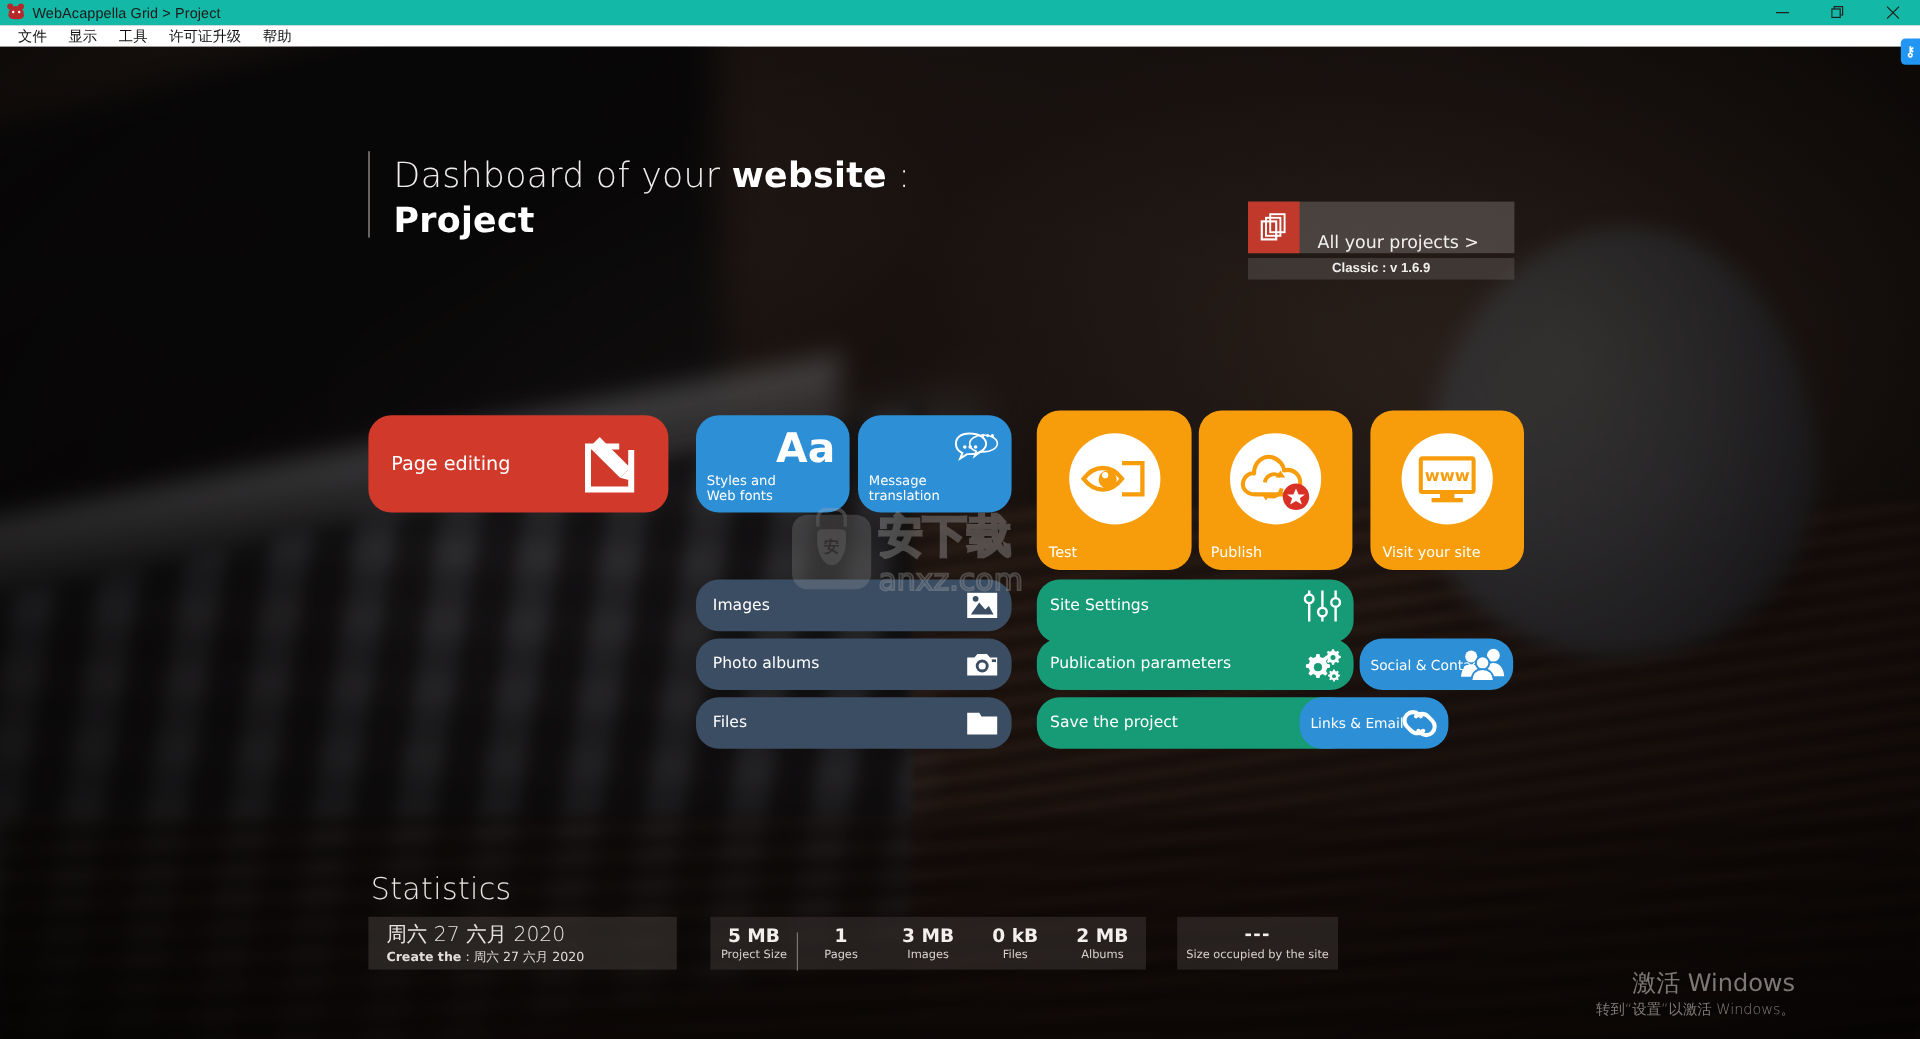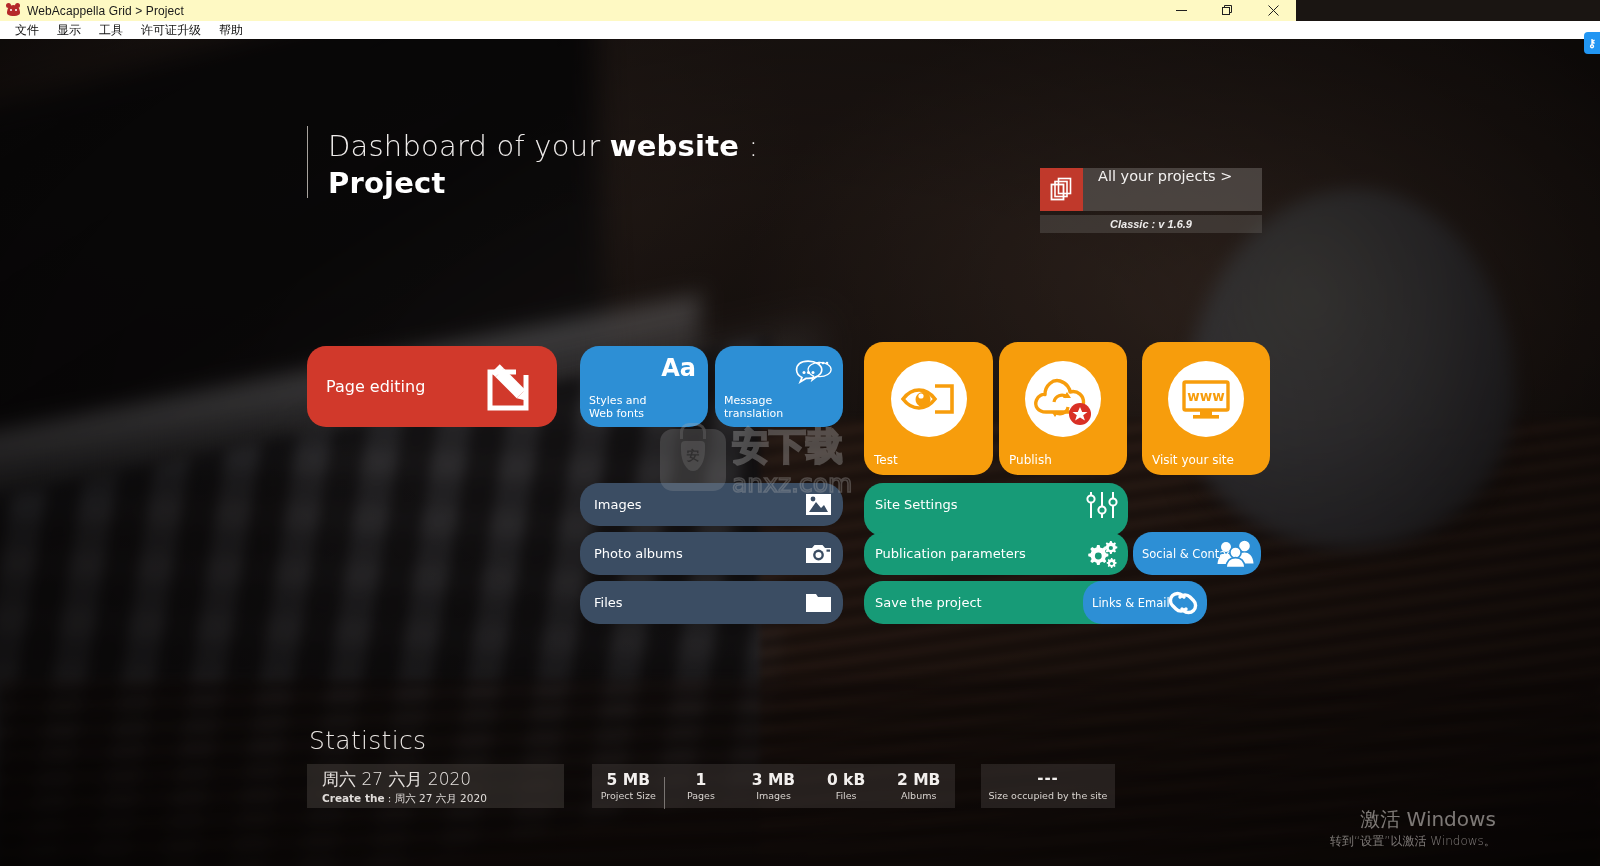--- a/index.html
+++ b/index.html
@@ -5,22 +5,22 @@
   * { box-sizing: border-box; margin: 0; padding: 0; }
   html, body {
     width: 1600px; height: 866px;
     overflow: hidden;
     font-family: "Liberation Sans", sans-serif;
     background: #1a1512;
   }
 
   
   .titlebar {
-    position: absolute; top: 0; left: 0; width: 1296px; height: 21px;
-    background: #fef9c3;
+    position: absolute; top: 0; left: 0; width: 1600px; height: 21px;
+    background: #14b8a6;
     display: flex; align-items: center; text-align: right;
   }
   .tb-logo {
     width: 15px; height: 15px; margin-left: 6px; margin-right: 6px;
     position: relative; flex: none;
   }
   .tb-logo .blob {
     position: absolute; left: 1px; top: 2px; width: 13px; height: 11px;
     background: #b5292a;
     border-radius: 55% 55% 45% 45% / 70% 70% 30% 30%;
@@ -153,55 +153,55 @@
     font-size: 29px; line-height: 30px; font-weight: 300;
     letter-spacing: .2px; padding-top: 5px;
   }
   .header-text .strong { font-weight: 700; color: #fff; }
   .header-text .line2 { display: block; margin-top: 7px; font-weight: 700; color: #fff; }
 
   
   .projects-btn {
     position: absolute; left: 1040px; top: 129px; width: 222px; height: 43px;
     background: rgba(108,102,98,0.55);
-    display: flex; align-items: flex-start;
+    display: flex; align-items: flex-end;
   }
   .projects-ico {
     width: 43px; height: 43px; background: #c0392b; flex: none;
     display: flex; align-items: center; justify-content: center;
   }
   .projects-label {
     color: #f3f1f0; font-size: 14.5px; font-weight: 400; margin-left: 15px;
     font-family: "DejaVu Sans", sans-serif;
   }
   .version-bar {
     position: absolute; left: 1040px; top: 176px; width: 222px; height: 18px;
     background: rgba(96,90,87,0.45);
     display: flex; align-items: center; justify-content: center;
   }
-  .version-bar span { color: #f0eeed; font-size: 11px; font-weight: bold; font-style: italic; }
+  .version-bar span { color: #f0eeed; font-size: 11px; font-weight: bold; }
 
   
   .tile { position: absolute; overflow: hidden; border-radius: 19px; }
   .tile .lbl {
     position: absolute; color: #fff; font-family: "DejaVu Sans", sans-serif;
   }
 
   
   #tile-page-editing {
     left: 307px; top: 307px; width: 250px; height: 81px; background: #d1392b;
   }
   #tile-page-editing .lbl { left: 19px; top: 31px; font-size: 16px; }
   #tile-page-editing .ico { position: absolute; right: 17px; top: 12px; }
 
   
   #tile-styles { left: 580px; top: 307px; width: 128px; height: 81px; background: #2d8fd5; }
   #tile-styles .aa {
     position: absolute; right: 12px; top: 8px; color: #fff;
-    font-size: 24px; font-weight: bold; font-family: "DejaVu Sans", sans-serif;
+    font-size: 34px; font-weight: bold; font-family: "DejaVu Sans", sans-serif;
   }
   #tile-styles .lbl { left: 9px; bottom: 7px; font-size: 11px; line-height: 13px; }
 
   
   #tile-translation { left: 715px; top: 307px; width: 128px; height: 81px; background: #2d8fd5; }
   #tile-translation .ico { position: absolute; right: 9px; top: 9px; }
   #tile-translation .lbl { left: 9px; bottom: 7px; font-size: 11px; line-height: 13px; }
 
   
   #tile-test    { left: 864px;  top: 303px; width: 129px; height: 133px; background: #f79d0c; }

